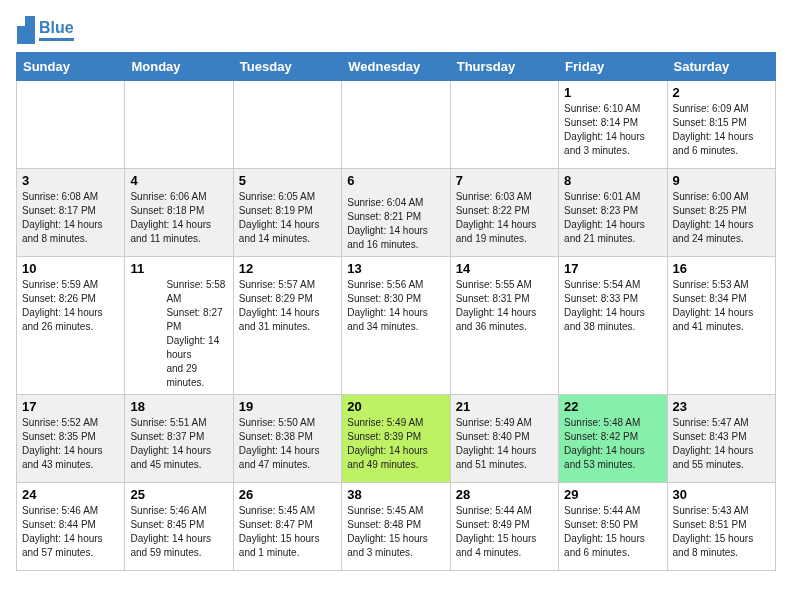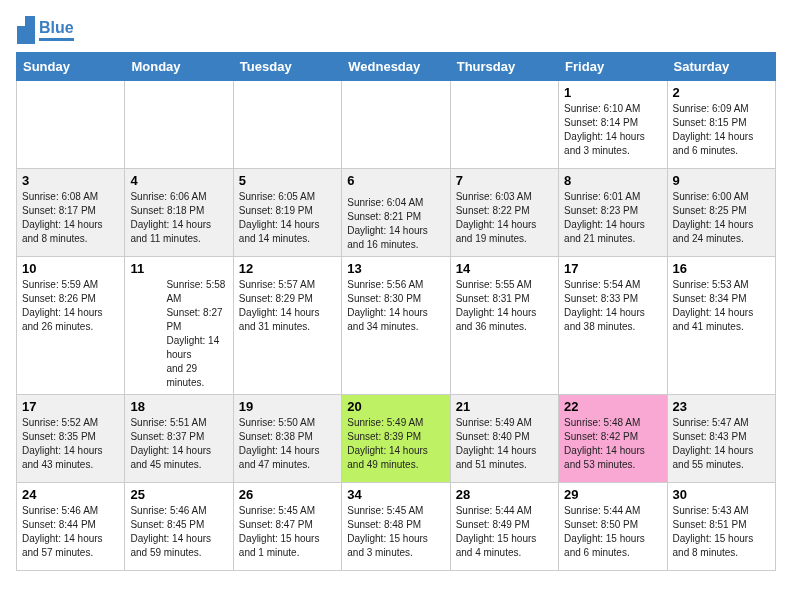--- a/index.html
+++ b/index.html
@@ -266,21 +266,21 @@
 Daylight: 14 hours
 and 49 minutes.</div>
         </td>
         <td style="background: rgb(240, 240, 240);">
           <span class="day-number">21</span>
           <div class="day-info" style="white-space: pre-line;">Sunrise: 5:49 AM
 Sunset: 8:40 PM
 Daylight: 14 hours
 and 51 minutes.</div>
         </td>
-        <td style="background: #f9a8d4;">
+        <td style="background: #86efac;">
           <span class="day-number">22</span>
           <div class="day-info" style="white-space: pre-line;">Sunrise: 5:48 AM
 Sunset: 8:42 PM
 Daylight: 14 hours
 and 53 minutes.</div>
         </td>
         <td style="background: rgb(240, 240, 240);">
           <span class="day-number">23</span>
           <div class="day-info" style="white-space: pre-line;">Sunrise: 5:47 AM
 Sunset: 8:43 PM
@@ -304,21 +304,21 @@
 and 59 minutes.</div>
         </td>
         <td>
           <span class="day-number">26</span>
           <div class="day-info" style="white-space: pre-line;">Sunrise: 5:45 AM
 Sunset: 8:47 PM
 Daylight: 15 hours
 and 1 minute.</div>
         </td>
         <td>
-          <span class="day-number">34</span>
+          <span class="day-number">38</span>
           <div class="day-info" style="white-space: pre-line;">Sunrise: 5:45 AM
 Sunset: 8:48 PM
 Daylight: 15 hours
 and 3 minutes.</div>
         </td>
         <td>
           <span class="day-number">28</span>
           <div class="day-info" style="white-space: pre-line;">Sunrise: 5:44 AM
 Sunset: 8:49 PM
 Daylight: 15 hours

